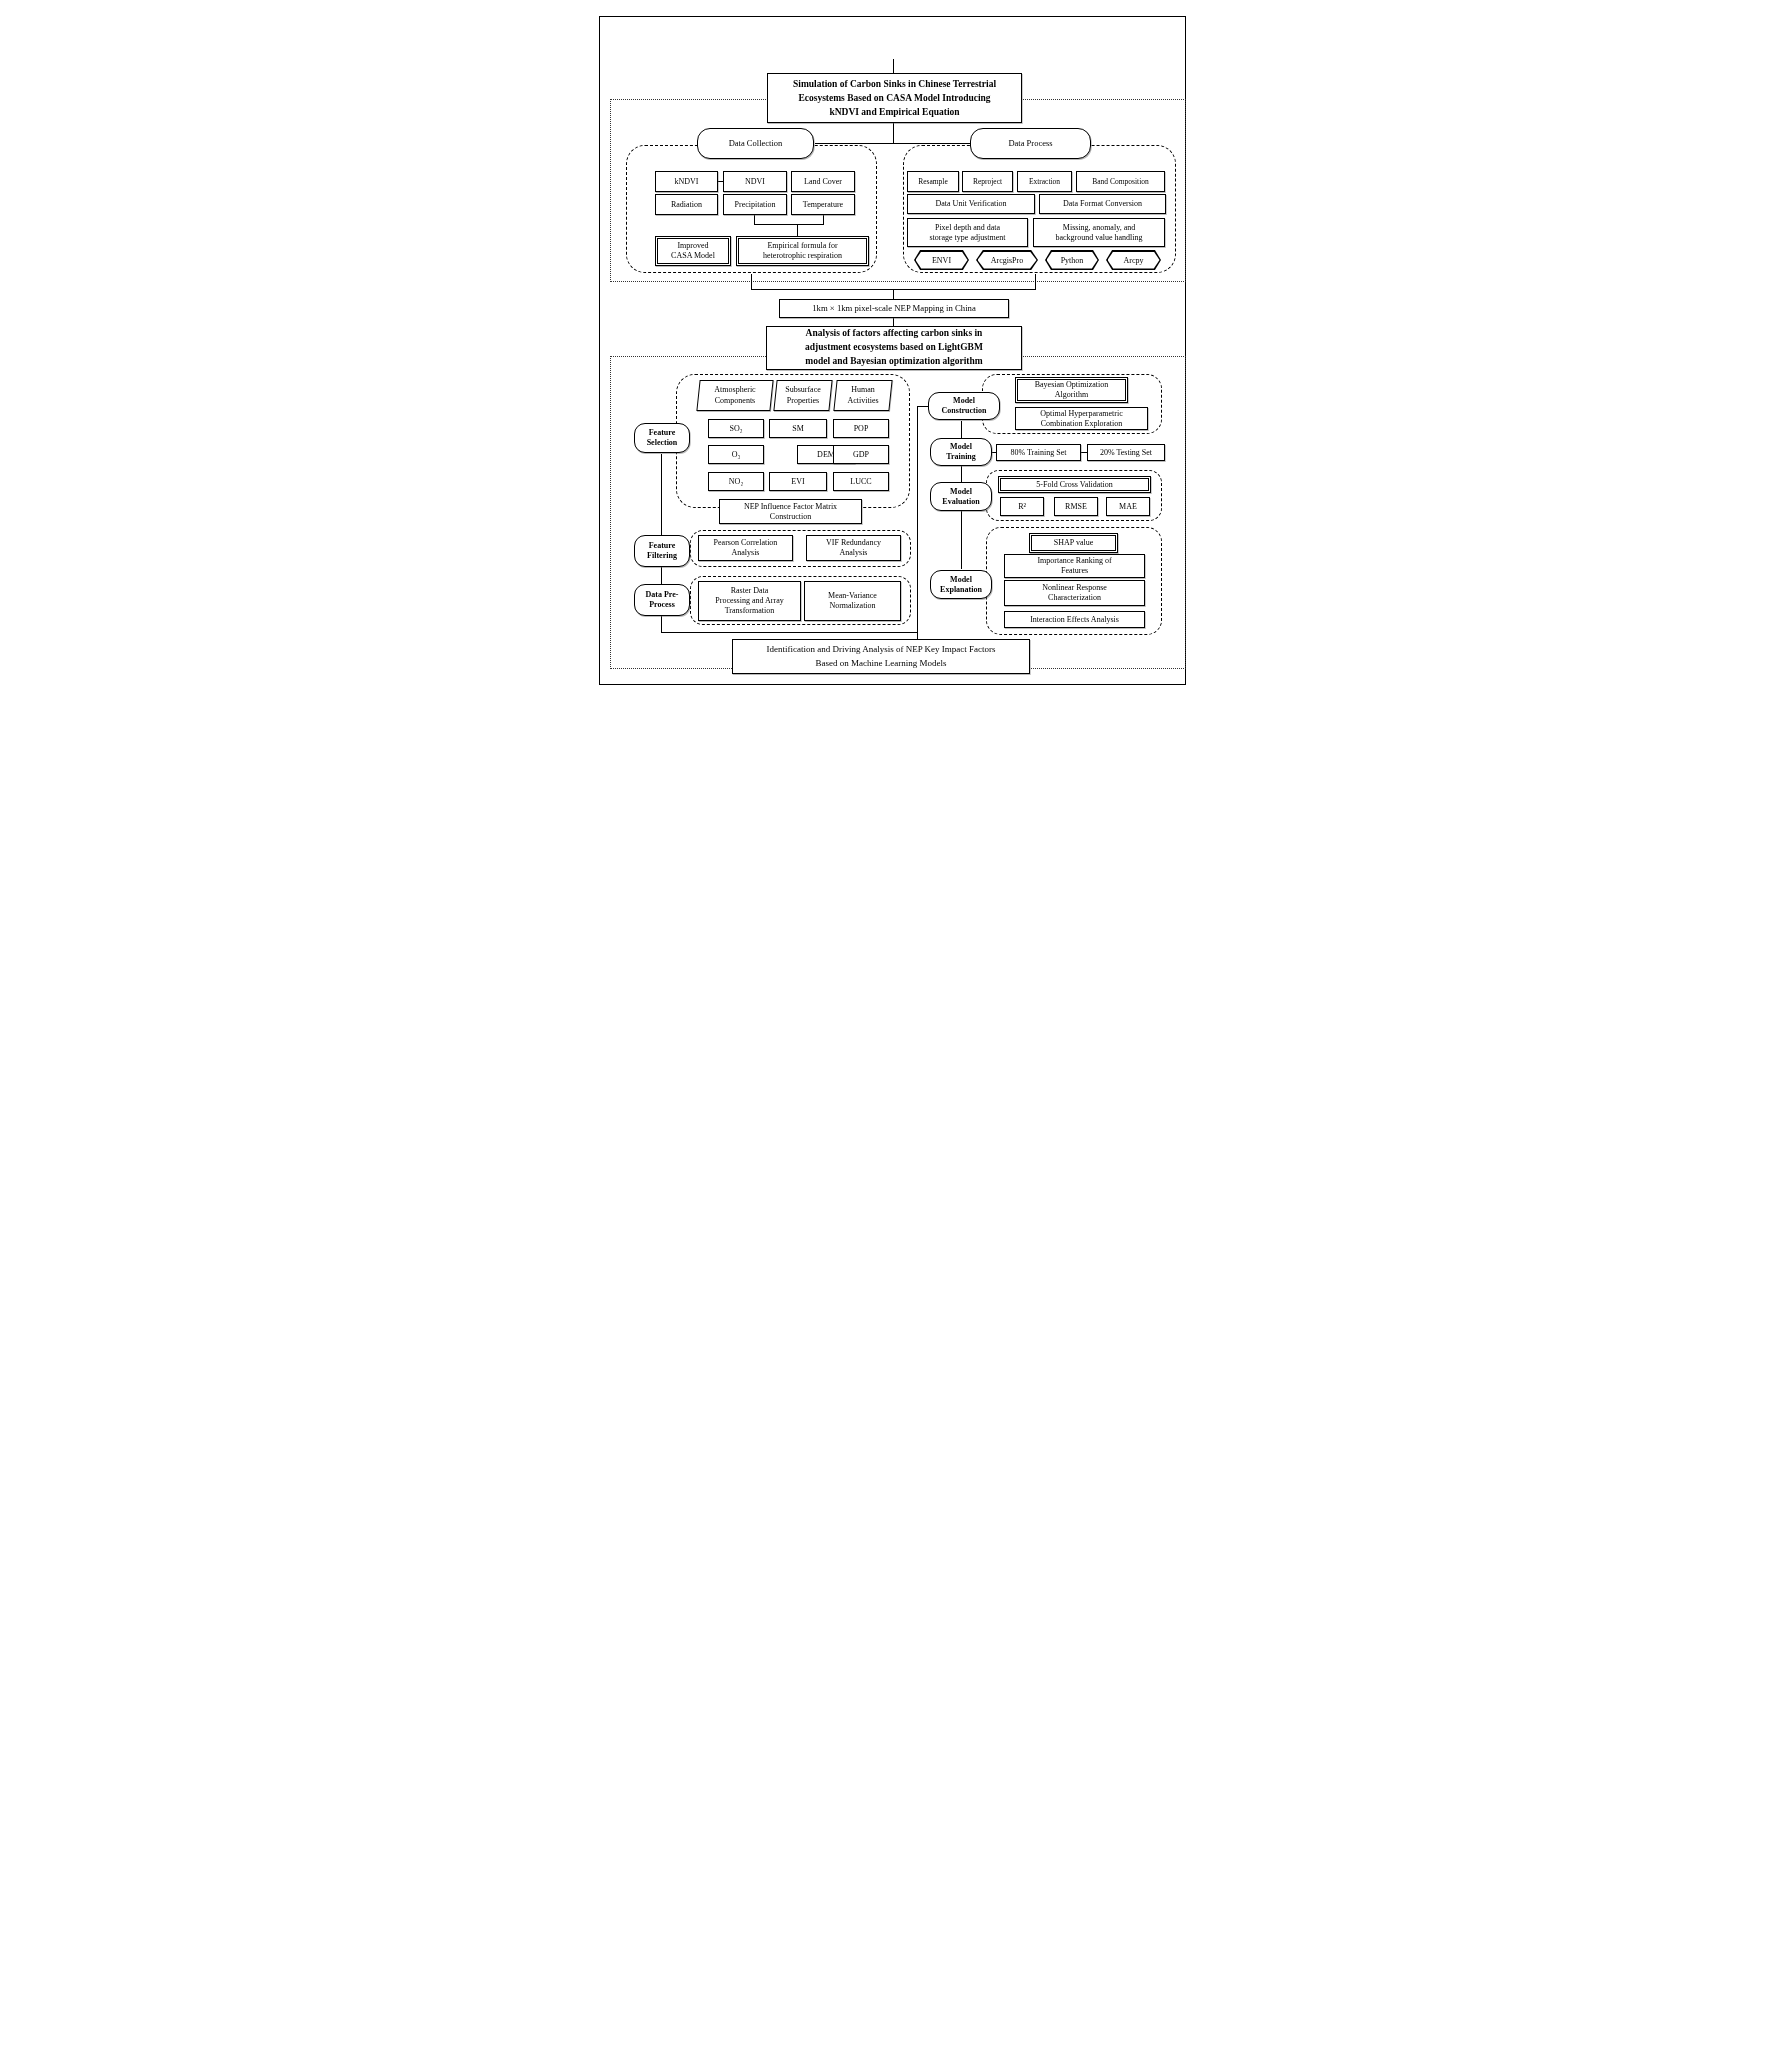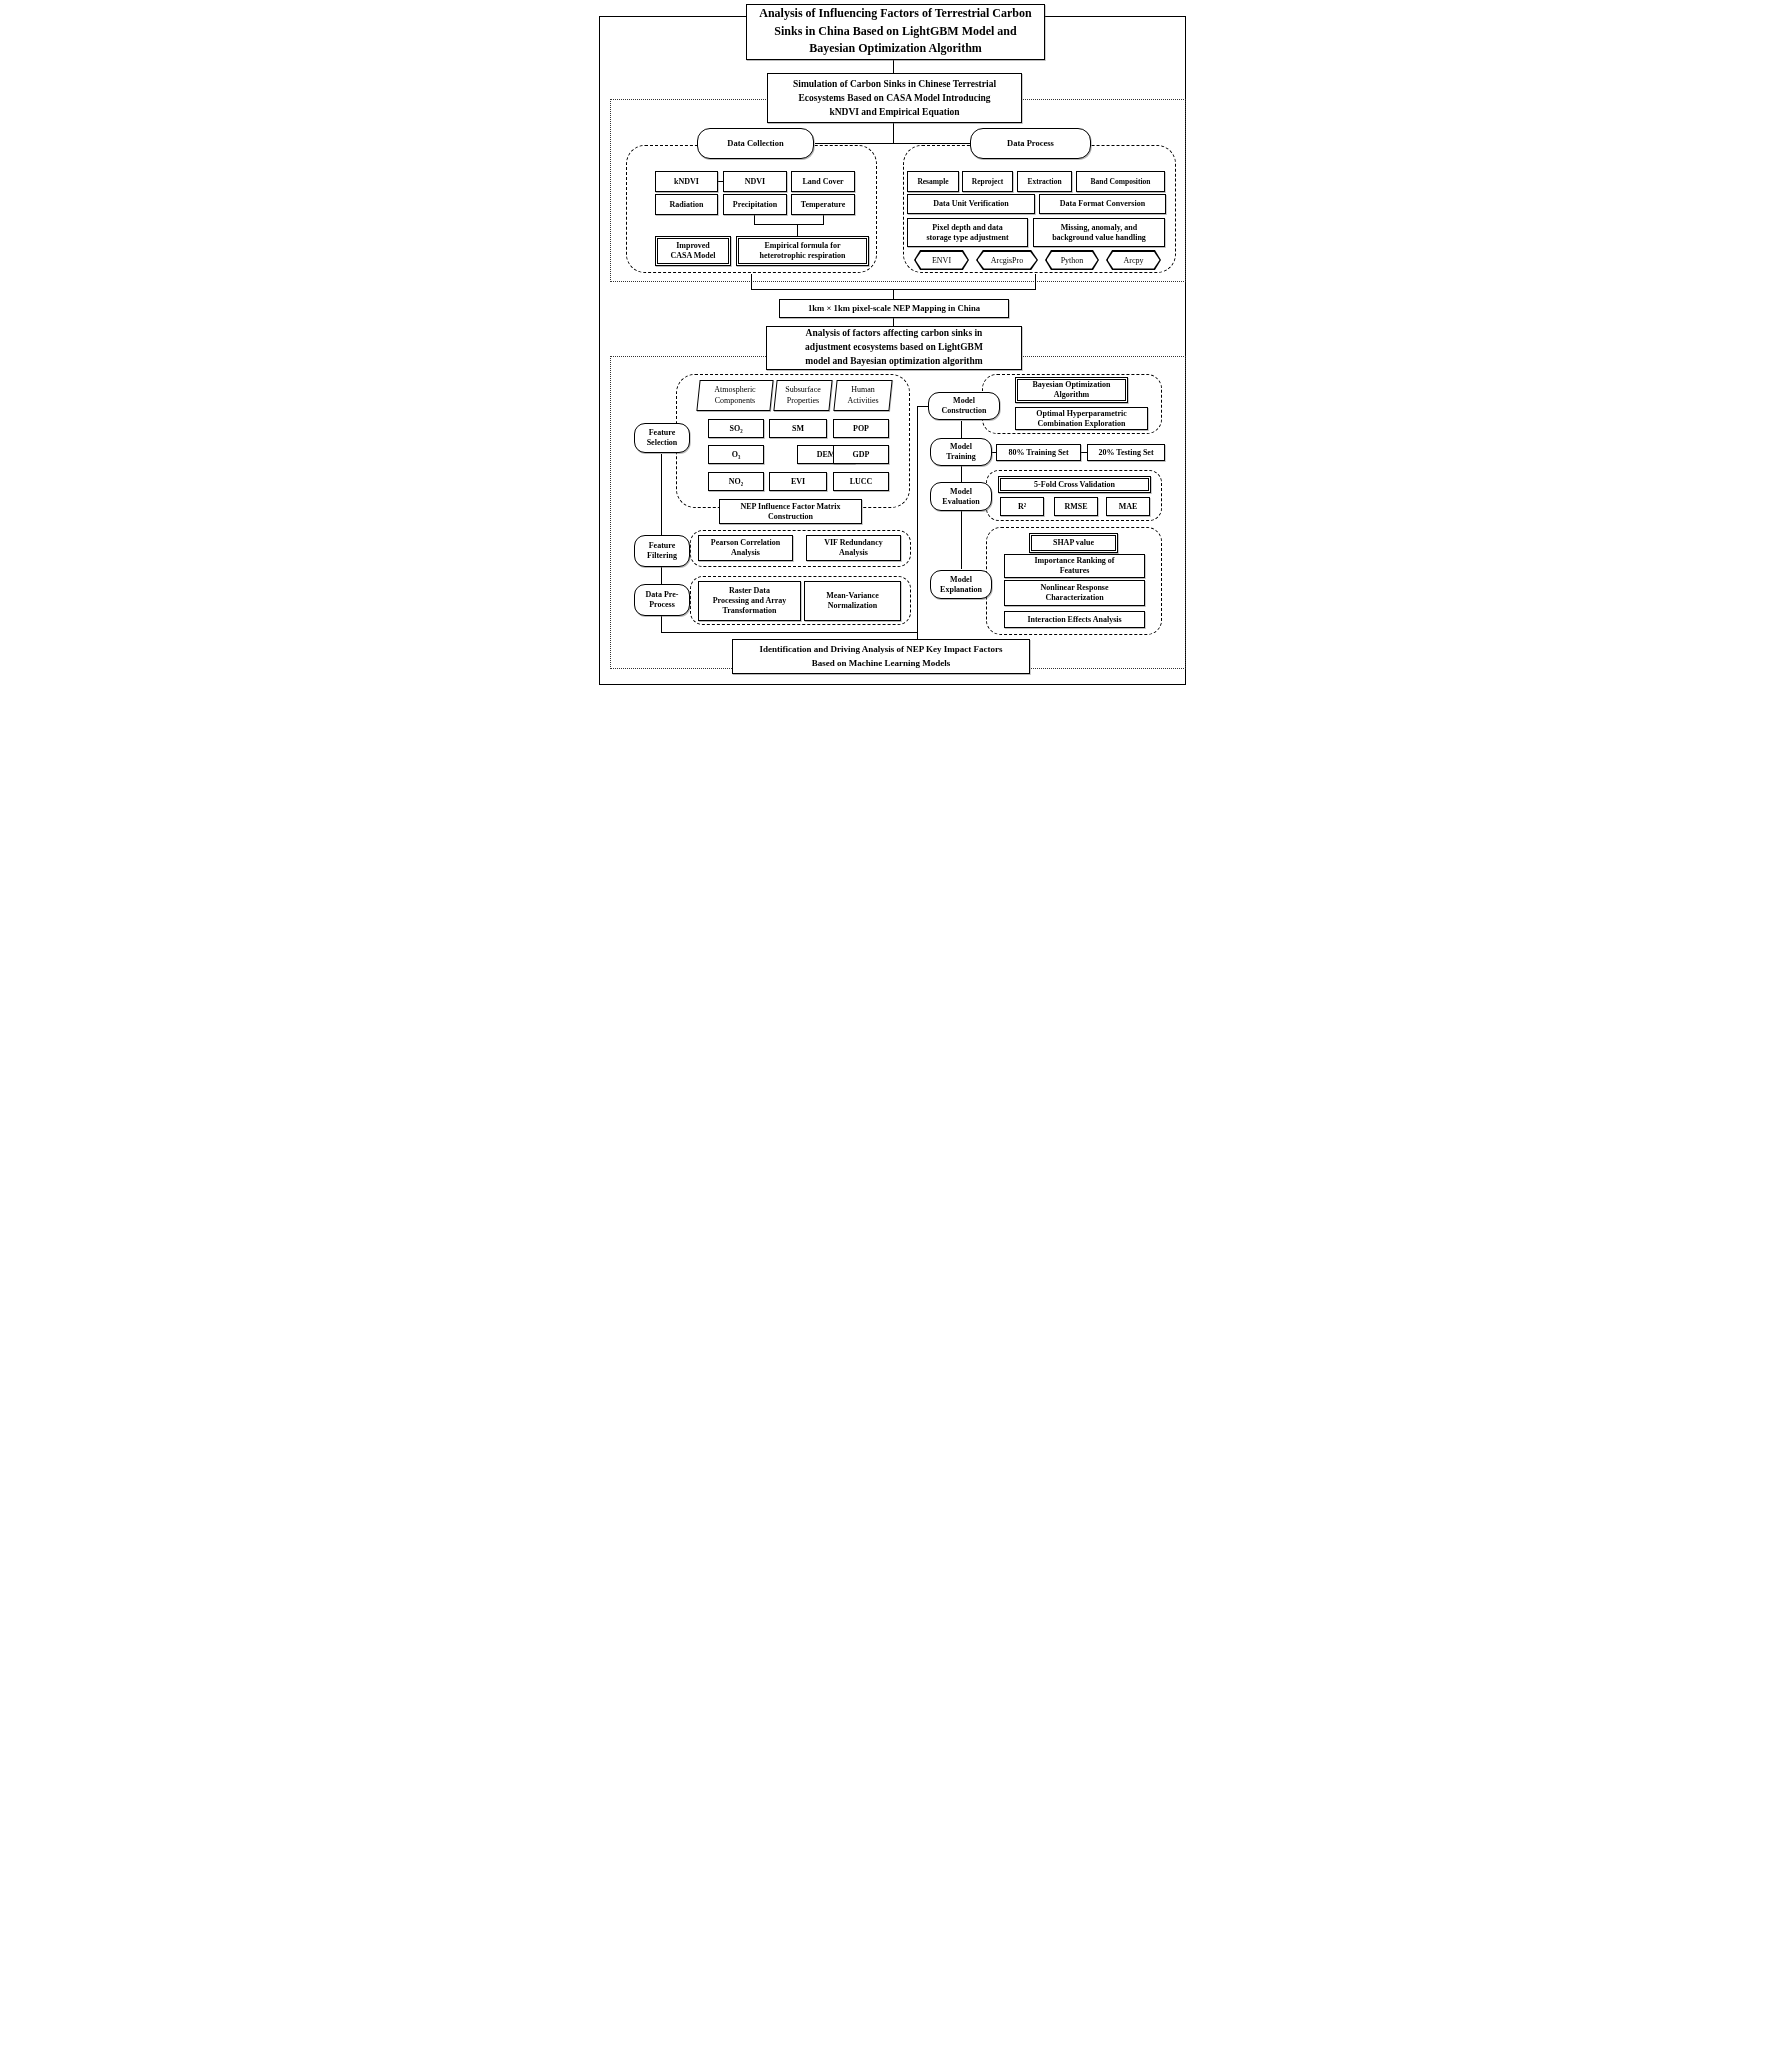--- a/index.html
+++ b/index.html
@@ -1,20 +1,20 @@
 <!DOCTYPE html>
 <html style="font-size:8px"><head>
 <meta charset="utf-8">
 <style>
   html,body{margin:0;padding:0;background:#fff;}
   #canvas{position:relative;width:595px;height:689px;margin:0 auto;background:#fff;
           font-family:"Liberation Serif","DejaVu Serif",serif;color:#000;}
   .box{position:absolute;background:#fff;border:1px solid #000;display:flex;align-items:center;
        justify-content:center;text-align:center;font-size:7.5px;line-height:1.25;z-index:3;
-       box-shadow:0.7px 1px 0 rgba(100,100,100,.45);box-sizing:border-box;font-weight:bold;}
+       box-shadow:0.7px 1px 0 rgba(100,100,100,.45);box-sizing:border-box;}
   .dbl{border:3px double #000;}
   .pill{border-radius:11px;}
   .bigpill{border-radius:13px;}
   .b{font-weight:bold;}
   .preline{white-space:pre-line;}
   .hline,.vline{position:absolute;background:#000;z-index:2;}
   .hline{height:1px;}
   .vline{width:1px;}
   .dash{position:absolute;border:1.2px dashed #000;border-radius:19px;z-index:1;box-sizing:border-box;}
   .dots{position:absolute;border:1px dotted #333;z-index:0;box-sizing:border-box;}
@@ -43,23 +43,20 @@
   <div class="vline" style="left:159px;top:215px;height:9.5px;"></div>
   <div class="vline" style="left:228px;top:215px;height:9.5px;"></div>
   <div class="hline" style="left:159px;top:224px;width:69px;"></div>
   <div class="vline" style="left:202px;top:224px;height:12.4px;"></div>
   <div class="vline" style="left:156px;top:274px;height:16.4px;"></div>
   <div class="vline" style="left:440px;top:274px;height:16.4px;"></div>
   <div class="hline" style="left:156px;top:289px;width:285px;"></div>
   <div class="vline" style="left:298px;top:289px;height:9.5px;"></div>
   <div class="vline" style="left:298px;top:318px;height:7.5px;"></div>
 
-  <div class="box b preline" style="left:151px;top:3.5px;width:299px;height:56px;font-size:12px;line-height:1.45;">Analysis of Influencing Factors of Terrestrial Carbon
-Sinks in China Based on LightGBM Model and
-Bayesian Optimization Algorithm</div>
   <div class="box b preline" style="left:172px;top:73px;width:255px;height:50px;font-size:9.5px;line-height:1.5;">Simulation of Carbon Sinks in Chinese Terrestrial
 Ecosystems Based on CASA Model Introducing
 kNDVI and Empirical Equation</div>
 
   <div class="dash" style="left:31px;top:145px;width:251px;height:128px;"></div>
   <div class="box bigpill" style="left:102px;top:128px;width:117px;height:31px;font-size:8.5px;border-width:1.2px;">Data Collection</div>
   <div class="box" style="left:60px;top:171px;width:63px;height:21px;font-size:8px;">kNDVI</div>
   <div class="box" style="left:128px;top:171px;width:64px;height:21px;font-size:8px;">NDVI</div>
   <div class="box" style="left:196px;top:171px;width:64px;height:21px;font-size:8px;">Land Cover</div>
   <div class="box" style="left:60px;top:194px;width:63px;height:21px;font-size:8px;">Radiation</div>

